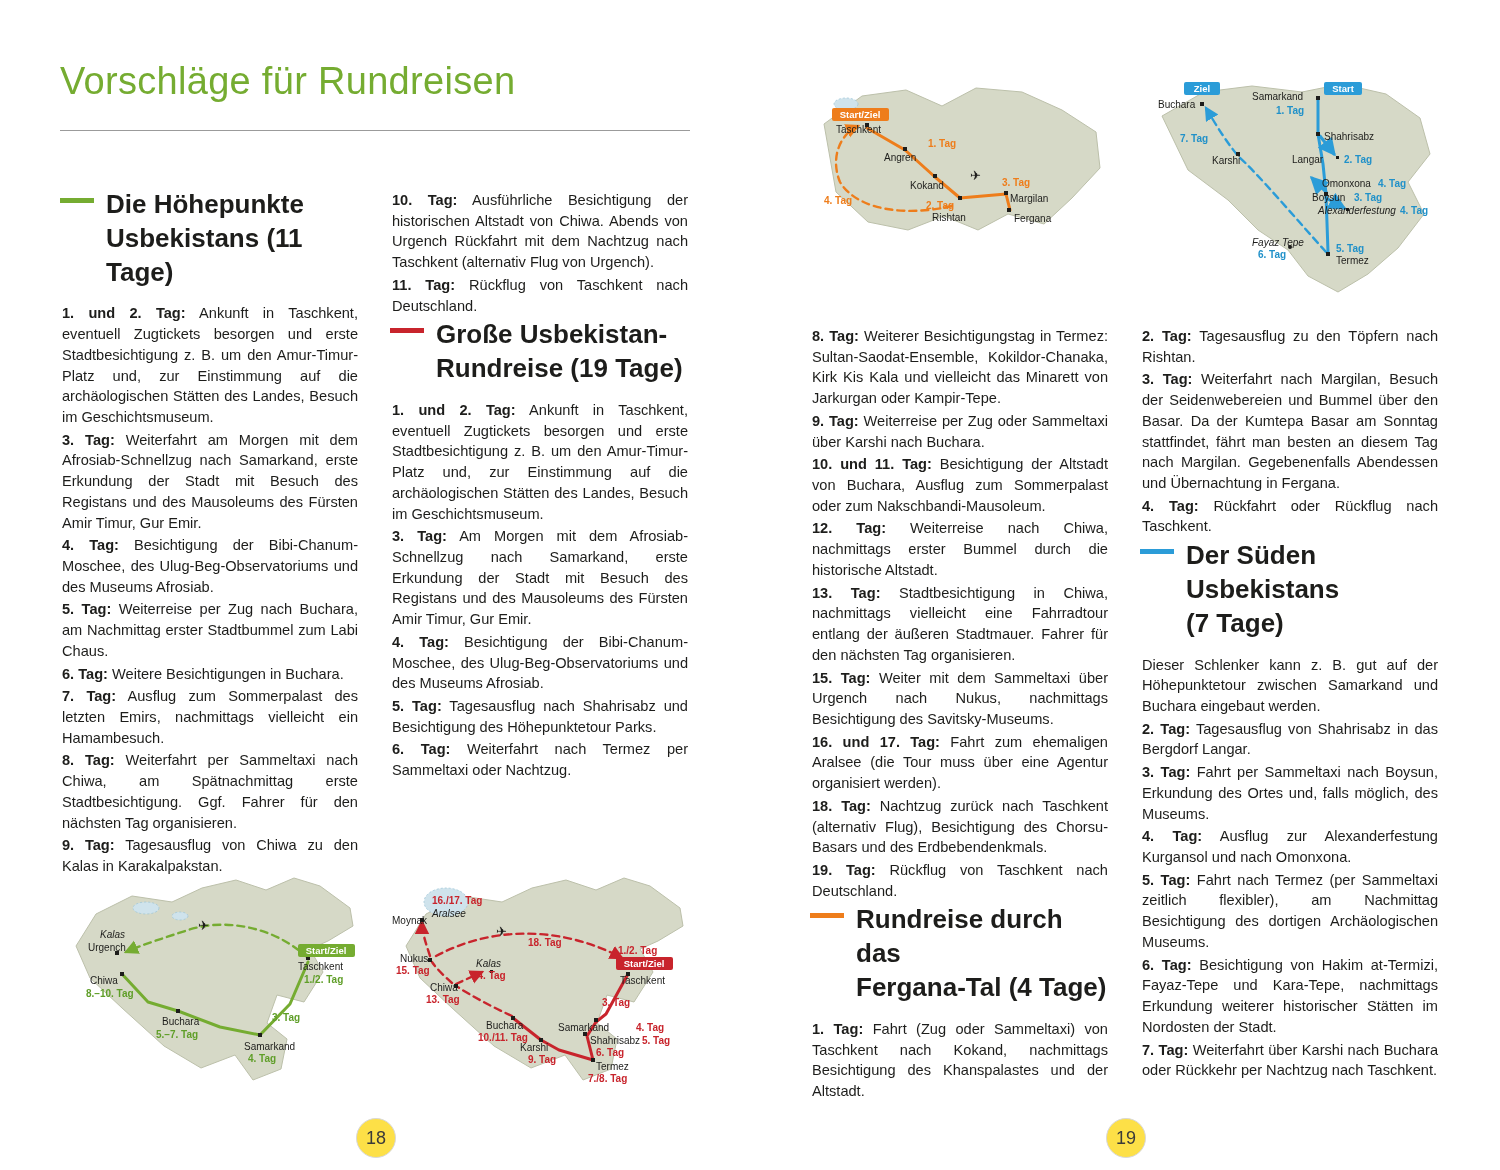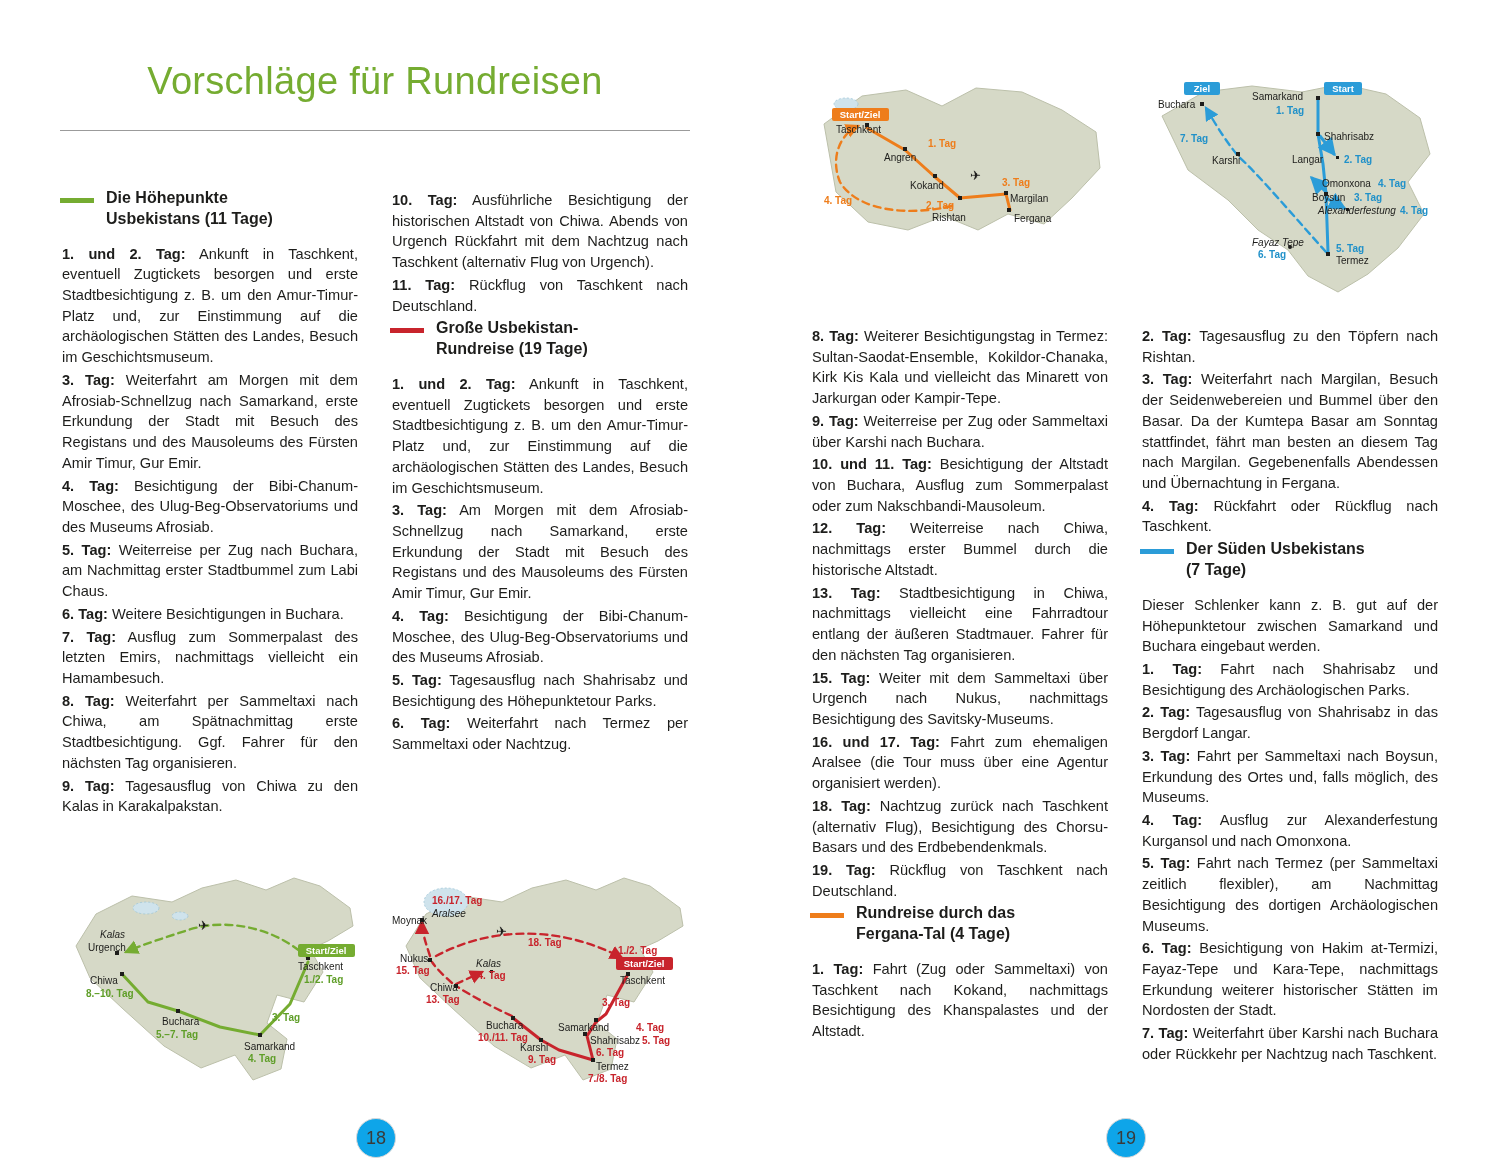--- a/index.html
+++ b/index.html
@@ -1,58 +1,58 @@
 <!DOCTYPE html>
 <html lang="de"><head>
 <meta charset="utf-8">
 <style>
   html,body{margin:0;padding:0}
   body{width:1500px;height:1170px;position:relative;background:#ffffff;
        font-family:"Liberation Sans",sans-serif;color:#1d1d1b;overflow:hidden}
   .page{position:absolute;top:0;width:750px;height:1170px}
   .page-left{left:0}
   .page-right{left:750px}
-  .title{position:absolute;left:60px;top:60px;width:630px;margin:0;text-align:center;
+  .title{position:absolute;left:60px;top:60px;width:630px;margin:0;text-align:left;
          font-size:38px;font-weight:400;line-height:1.15;color:#75ac31;letter-spacing:.3px}
   .title-rule{position:absolute;left:60px;top:130px;width:630px;height:1px;background:#9b9b9b}
   .col{position:absolute;width:300px;font-size:14.6px;line-height:1.42;text-align:justify;hyphens:auto}
   .page-left .col-a{left:60px;top:188px}
   .page-left .col-b{left:390px;top:188px}
   .page-right .col-a{left:60px;top:324px}
   .page-right .col-b{left:390px;top:324px}
   .entry{margin:2px}
   .entry b{font-weight:700}
   .sec-head{display:flex;align-items:flex-start;margin:0 0 14px 0}
   .sec-head.mt{}
   .dash{flex:none;width:34px;height:5px;margin:10px 12px 0 0}
   .dash.green{background:#75ac31}
   .dash.red{background:#c8242c}
   .dash.orange{background:#ee7d1b}
   .dash.blue{background:#2b9cd8}
-  .ht{font-size:16px;font-weight:700;line-height:1.3;text-align:left}
+  .ht{font-size:26px;font-weight:700;line-height:1.3;text-align:left}
   .map{position:absolute;width:300px}
   .page-left .map-a{left:60px;top:856px}
   .page-left .map-b{left:390px;top:856px}
   .page-right .map-a{left:60px;top:62px}
   .page-right .map-b{left:390px;top:62px}
   svg{display:block}
   .land{fill:#d6d9c7;stroke:#bcc0aa;stroke-width:1}
   .lake{fill:#cfe3ec;stroke:#9fc6d8;stroke-width:.8;stroke-dasharray:2 2}
   .route{fill:none;stroke-width:3;stroke-linecap:round;stroke-linejoin:round}
   .route-dash{fill:none;stroke-width:2.4;stroke-linecap:round;stroke-dasharray:7 5}
   .city{fill:#1d1d1b}
   svg text{font-family:"Liberation Sans",sans-serif;font-size:10px;fill:#1d1d1b}
   .it{font-style:italic}
   .day{font-weight:700;font-size:10px}
   .day.g{fill:#5f9e28}.day.r{fill:#c8242c}.day.o{fill:#ee7d1b}.day.b{fill:#2191c9}
   .bdg{fill:#ffffff;font-weight:700;font-size:9.5px;text-anchor:middle}
   .badge-g{fill:#75ac31}.badge-r{fill:#c8242c}.badge-o{fill:#ee7d1b}.badge-b{fill:#2b9cd8}
   .plane{font-size:13px}
   .pnum{position:absolute;top:1118px;left:356px;width:38px;height:38px;border-radius:50%;
-        background:#0ea5e9;border:1px solid #d8d8d8;display:flex;align-items:center;
+        background:#fde047;border:1px solid #d8d8d8;display:flex;align-items:center;
         justify-content:center;font-size:18px;color:#3a3a3a}
 </style>
 </head>
 <body>
 
 <div class="page page-left">
 
   <h1 class="title">Vorschläge für Rundreisen</h1>
   <div class="title-rule"></div>
 
@@ -290,21 +290,20 @@
     <p class="entry"><b>3. Tag:</b><span> Weiterfahrt nach Margilan, Besuch der Seidenwebereien und Bummel über den Basar. Da der Kumtepa Basar am Sonntag stattfindet, fährt man besten an diesem Tag nach Margilan. Gegebenenfalls Abendessen und Übernachtung in Fergana.</span></p>
     <p class="entry"><b>4. Tag:</b><span> Rückfahrt oder Rückflug nach Taschkent.</span></p>
     <div class="sec-head mt">
       <span class="dash blue"></span>
       <div class="ht">
         <div>Der Süden Usbekistans</div>
         <div>(7 Tage)</div>
       </div>
     </div>
     <p class="entry"><span>Dieser Schlenker kann z. B. gut auf der Höhepunktetour zwischen Samarkand und Buchara eingebaut werden.</span></p>
-    <p class="entry"><b>1. Tag:</b><span> Fahrt nach Shahrisabz und Besichtigung des Archäologischen Parks.</span></p>
     <p class="entry"><b>2. Tag:</b><span> Tagesausflug von Shahrisabz in das Bergdorf Langar.</span></p>
     <p class="entry"><b>3. Tag:</b><span> Fahrt per Sammeltaxi nach Boysun, Erkundung des Ortes und, falls möglich, des Museums.</span></p>
     <p class="entry"><b>4. Tag:</b><span> Ausflug zur Alexanderfestung Kurgansol und nach Omonxona.</span></p>
     <p class="entry"><b>5. Tag:</b><span> Fahrt nach Termez (per Sammeltaxi zeitlich flexibler), am Nachmittag Besichtigung des dortigen Archäologischen Museums.</span></p>
     <p class="entry"><b>6. Tag:</b><span> Besichtigung von Hakim at-Termizi, Fayaz-Tepe und Kara-Tepe, nachmittags Erkundung weiterer historischer Stätten im Nordosten der Stadt.</span></p>
     <p class="entry"><b>7. Tag:</b><span> Weiterfahrt über Karshi nach Buchara oder Rückkehr per Nachtzug nach Taschkent.</span></p>
   </div>
 
   <div class="pnum">19</div>
 </div>

